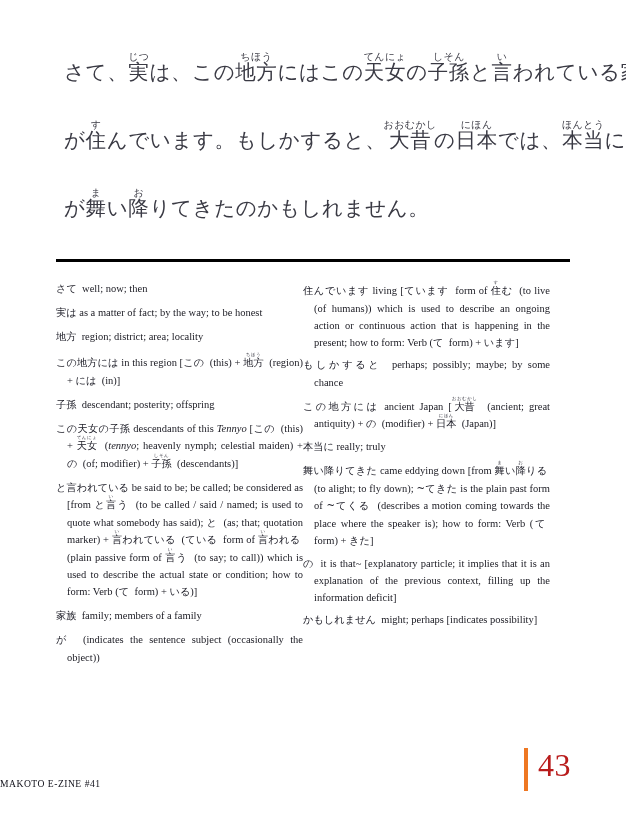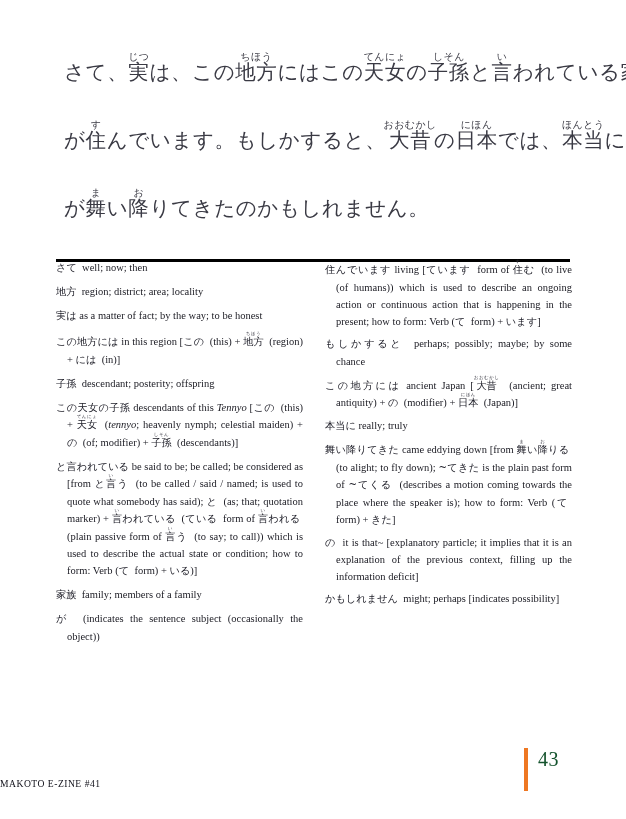--- a/index.html
+++ b/index.html
@@ -52,24 +52,23 @@
     top: 259px;
     width: 514px;
     height: 3px;
     background: #000000;
   }
 
   
   #glossary {
     position: absolute;
     left: 56px;
-    top: 259px;
+    top: 280px;
     width: 516px;
     display: flex;
-    gap: 22px;
   }
   .gcol {
     width: 247px;
   }
   .gentry {
     font-size: 10.5px;
     line-height: 1.62;
     text-align: justify;
     text-justify: inter-word;
     margin-bottom: 6.5px;
@@ -112,22 +111,22 @@
     left: 524px;
     top: 748px;
     width: 4px;
     height: 43px;
     background: #ee7722;
   }
   #page-number {
     position: absolute;
     left: 538px;
     top: 748px;
-    font-size: 20px;
-    color: #14532d;
+    font-size: 32px;
+    color: #b91c1c;
     letter-spacing: 0.5px;
     line-height: 1.1;
   }
 </style>
 </head>
 <body>
 
 <div id="passage">
 
   <div class="sentence-line">
@@ -145,23 +144,23 @@
 </div>
 
 <div id="divider"></div>
 
 <div id="glossary">
 
   <div class="gcol">
 
     <div class="gentry"><span class="hang"><span class="jp">さて</span>&nbsp; well; now; then</span></div>
 
+    <div class="gentry"><span class="hang"><span class="jp">実は</span> as a matter of fact; by the way; to be honest</span></div>
+
     <div class="gentry"><span class="hang"><span class="jp">地方</span>&nbsp; region; district; area; locality</span></div>
-
-    <div class="gentry"><span class="hang"><span class="jp">実は</span> as a matter of fact; by the way; to be honest</span></div>
 
     <div class="gentry"><span class="hang"><span class="jp">この地方には</span> in this region [<span class="jp">この</span>&nbsp; (this) + <span class="jp"><ruby>地方<rt>ちほう</rt></ruby></span>&nbsp; (region) + <span class="jp">には</span>&nbsp; (in)]</span></div>
 
     <div class="gentry"><span class="hang"><span class="jp">子孫</span>&nbsp; descendant; posterity; offspring</span></div>
 
     <div class="gentry"><span class="hang"><span class="jp">この天女の子孫</span> descendants of this <em>Tennyo</em> [<span class="jp">この</span>&nbsp; (this) + <span class="jp"><ruby>天女<rt>てんにょ</rt></ruby></span>&nbsp; (<em>tennyo</em>; heavenly nymph; celestial maiden) + <span class="jp">の</span>&nbsp; (of; modifier) + <span class="jp"><ruby>子孫<rt>しそん</rt></ruby></span>&nbsp; (descendants)]</span></div>
 
     <div class="gentry"><span class="hang"><span class="jp">と言われている</span> be said to be; be called; be considered as [from <span class="jp">と<ruby>言<rt>い</rt></ruby>う</span>&nbsp; (to be called / said / named; is used to quote what somebody has said); <span class="jp">と</span>&nbsp; (as; that; quotation marker) + <span class="jp"><ruby>言<rt>い</rt></ruby>われている</span>&nbsp; (<span class="jp">ている</span>&nbsp; form of <span class="jp"><ruby>言<rt>い</rt></ruby>われる</span>&nbsp; (plain passive form of <span class="jp"><ruby>言<rt>い</rt></ruby>う</span>&nbsp; (to say; to call)) which is used to describe the actual state or condition; how to form: Verb (<span class="jp">て</span>&nbsp; form) + <span class="jp">いる</span>)]</span></div>
 
     <div class="gentry"><span class="hang"><span class="jp">家族</span>&nbsp; family; members of a family</span></div>

